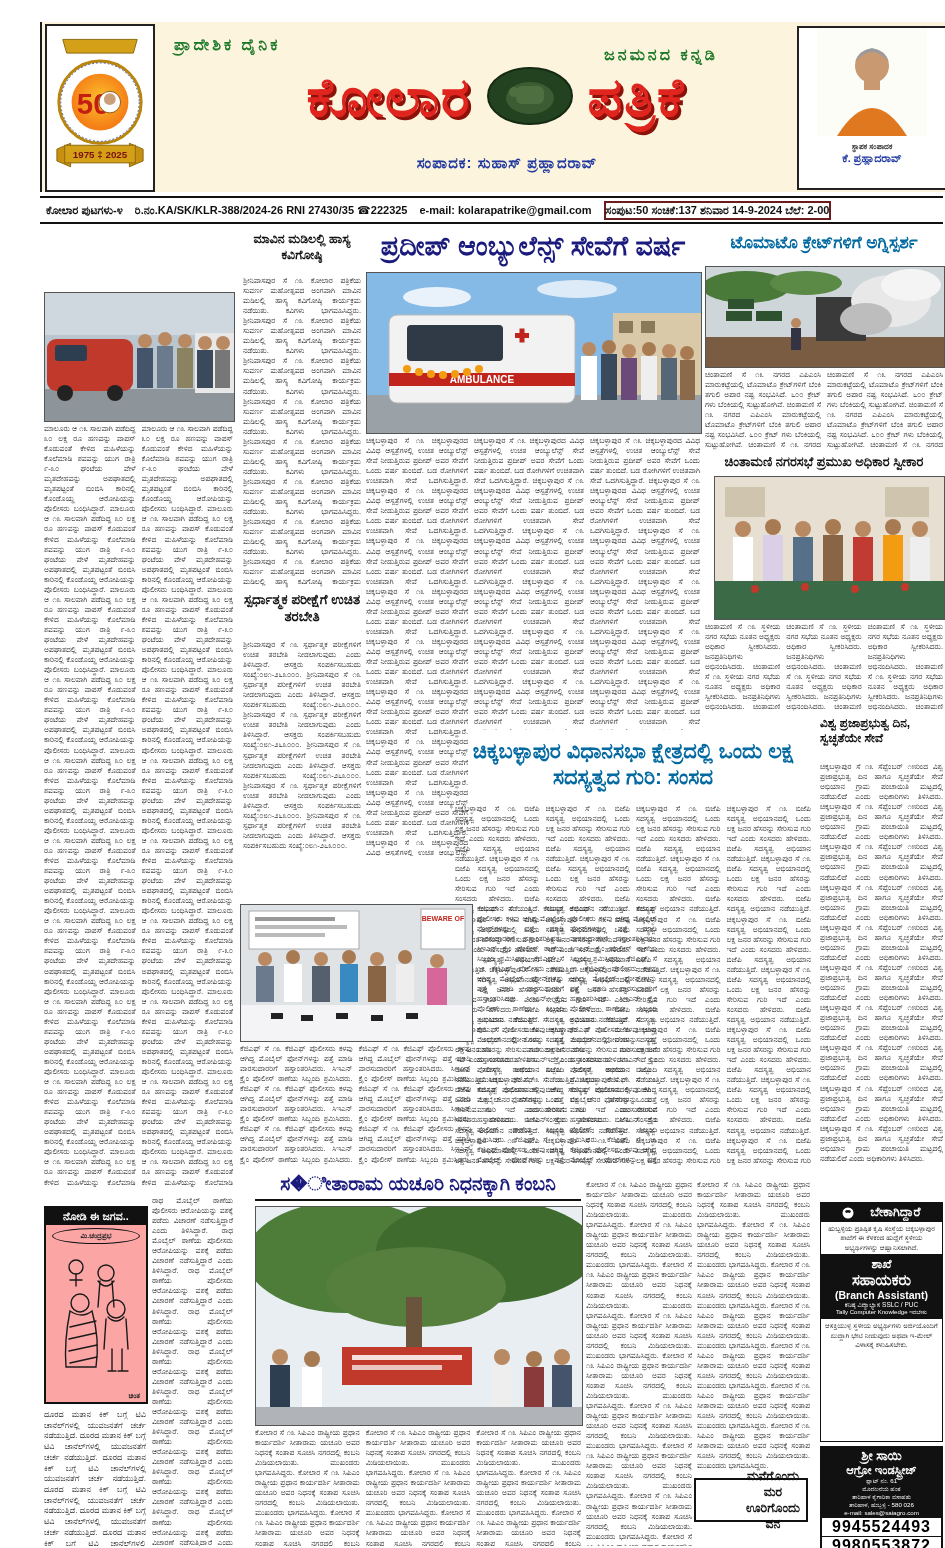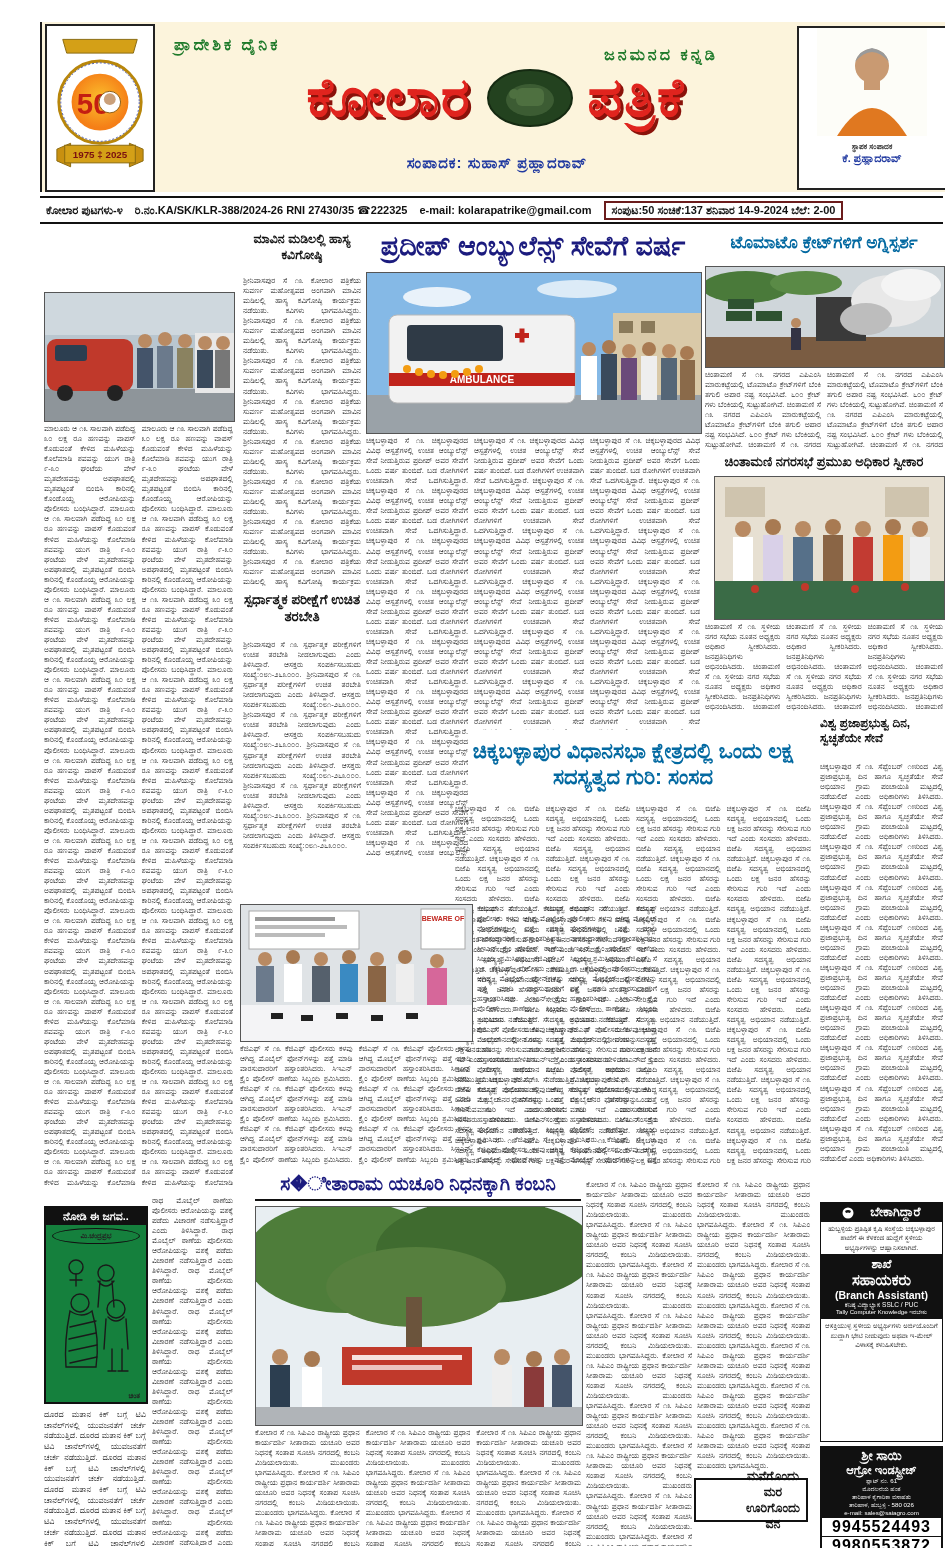--- a/index.html
+++ b/index.html
@@ -7,51 +7,51 @@
         font-family:"Liberation Sans","DejaVu Sans",sans-serif;overflow:hidden;}
   
   .masthead{position:absolute;left:40px;top:22px;width:903px;height:170px;
             background:#fcf4dc;border-left:2px solid #1a1a1a;}
   .logo-box{position:absolute;left:3px;top:2px;width:106px;height:164px;background:#fff;
             border:2px solid #222;display:flex;align-items:center;justify-content:center;}
   .tagline{position:absolute;font-weight:bold;color:#1e7a2a;font-size:16px;letter-spacing:3px;}
   .tg-left{left:132px;top:14px;}
   .tg-right{left:562px;top:24px;}
   .title-row{position:absolute;left:118px;top:44px;width:672px;display:flex;
-             align-items:center;justify-content:center;gap:14px;}
+             align-items:flex-start;justify-content:center;gap:14px;}
   .mast-title{font-size:54px;font-weight:bold;color:#e0241e;letter-spacing:2px;
               text-shadow:3px 3px 0 #8a120a;white-space:nowrap;}
-  .editor-line{position:absolute;left:120px;top:132px;width:670px;text-align:center;
+  .editor-line{position:absolute;left:130px;top:132px;width:670px;text-align:center;
                font-size:15px;font-weight:bold;color:#2039a0;letter-spacing:1px;}
   .founder-box{position:absolute;left:755px;top:4px;width:146px;height:160px;background:#fff;
                border:2px solid #222;text-align:center;}
   .founder-cap{font-size:7.5px;color:#333;font-weight:bold;margin-top:2px;}
   .founder-name{font-size:11px;color:#2039a0;font-weight:bold;}
   
   .infobar{position:absolute;left:40px;top:196px;width:903px;height:28px;background:#fff;
            border-top:2px solid #111;border-bottom:2px solid #111;display:flex;
            align-items:center;gap:12px;padding:0 6px;box-sizing:border-box;
            font-size:11px;font-weight:bold;color:#111;white-space:nowrap;}
-  .issue-box{border:2px solid #6b1c1c;padding:1px 6px;}
+  .issue-box{border:2px solid #6b1c1c;padding:1px 0;}
   
   .hl{position:absolute;font-weight:bold;text-align:center;line-height:1.25;}
   .h-navy{color:#1b1b7e;}
   .h-maroon{color:#0369a1;}
   .h-black{color:#111;}
   
   .bodytext{font-size:7.5px;line-height:1.34;text-align:justify;color:#1c1c1c;
             overflow:hidden;word-break:break-word;}
   .abscol{position:absolute;overflow:hidden;}
   .colgroup{position:absolute;display:flex;gap:6px;}
   .colgroup > div{flex:1;overflow:hidden;}
   
   .photo{position:absolute;display:block;border:1px solid #555;background:#ccc;}
   
   .cartoon-box{position:absolute;left:44px;top:1206px;width:104px;height:198px;
-               border:2px solid #111;background:#15803d;box-sizing:border-box;}
+               border:2px solid #111;background:#fca5a5;box-sizing:border-box;}
   .cartoon-head{background:#111;color:#fff;font-weight:bold;font-size:11px;
                 text-align:center;padding:2px 0;}
   .cartoon-oval{margin:3px auto;width:86px;border:1.5px solid #111;border-radius:50%;
                 font-size:7px;text-align:center;padding:3px 0;font-weight:bold;color:#222;}
   .cartoon-sig{position:absolute;right:6px;bottom:2px;font-size:7px;font-weight:bold;color:#222;}
   
   .note-box{position:absolute;left:694px;top:1478px;width:114px;height:44px;
             border:2px solid #111;display:flex;align-items:center;justify-content:center;
             text-align:center;font-size:12.5px;font-weight:bold;color:#111;line-height:1.3;
             box-sizing:border-box;padding-left:44px;}

